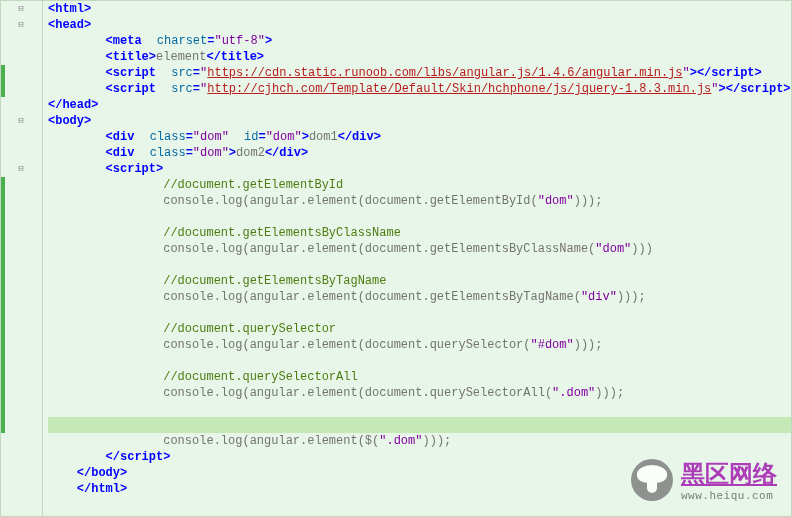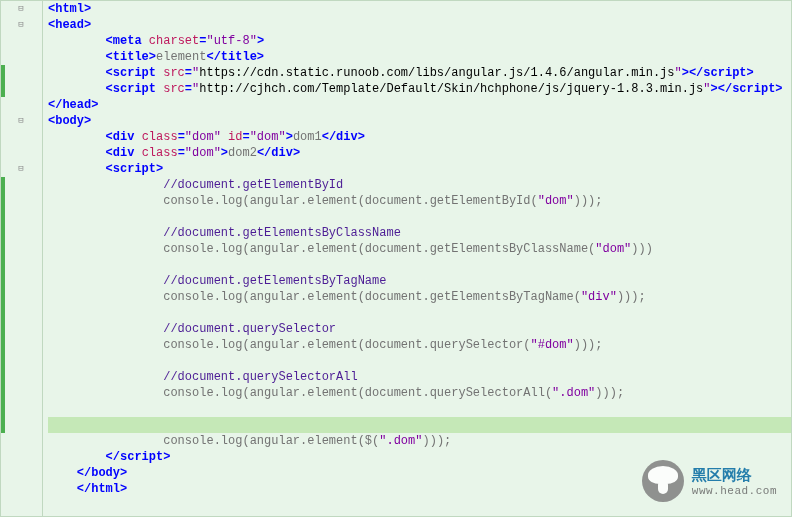--- a/index.html
+++ b/index.html
@@ -52,25 +52,25 @@
   .code {
     padding-left: 5px;
     line-height: 16px;
     white-space: pre;
     position: relative;
     flex: 1;
   }
   .code-line { height: 16px; }
   .hl-line { background: #c5e8b7; }
   .tag { color: #0000ff; font-weight: bold; }
-  .attr { color: #be185d; }
+  .attr { color: #0369a1; margin-left: 8px; }
   .str { color: #8000a0; }
-  .url { color: #000000; }
+  .url { color: #b91c1c; text-decoration: underline; }
   .txt { color: #737373; }
-  .cmt { color: #4c1d95; }
+  .cmt { color: #4d7c0f; }
   .watermark {
     position: absolute;
     right: 15px;
     bottom: 15px;
     display: flex;
     align-items: center;
     gap: 8px;
     opacity: 0.85;
   }
   .mushroom {
@@ -94,21 +94,21 @@
     content: '';
     position: absolute;
     bottom: 8px;
     left: 16px;
     width: 10px;
     height: 12px;
     background: #fff;
     border-radius: 3px 3px 5px 5px;
   }
   .wm-text { text-align: left; }
-  .wm-cn { font-size: 15px; font-weight: bold; color: #0369a1; font-family: "Microsoft YaHei", sans-serif; }
+  .wm-cn { font-size: 24px; font-weight: bold; color: #a21caf; font-family: "Microsoft YaHei", sans-serif; text-decoration: underline; }
   .wm-en { font-size: 11px; color: #666; letter-spacing: 0.5px; }
 </style>
 </head>
 <body>
 
 <div class="editor">
   <div class="gutter">
     <div class="mark" style="top:64px;height:32px"></div>
     <div class="mark" style="top:176px;height:256px"></div>
     <div class="fold-col" id="folds">
@@ -145,15 +145,15 @@
         <span class="fold"></span>
       </div>
   </div>
   <div class="code" id="code-area"><div class="code-line"><span class="tag">&lt;html&gt;</span></div><div class="code-line"><span class="tag">&lt;head&gt;</span></div><div class="code-line">        <span class="tag">&lt;meta </span><span class="attr">charset</span><span class="tag">=</span><span class="str">"utf-8"</span><span class="tag">&gt;</span></div><div class="code-line">        <span class="tag">&lt;title&gt;</span><span class="txt">element</span><span class="tag">&lt;/title&gt;</span></div><div class="code-line">        <span class="tag">&lt;script </span><span class="attr">src</span><span class="tag">=</span><span class="str">"</span><span class="url">https://cdn.static.runoob.com/libs/angular.js/1.4.6/angular.min.js</span><span class="str">"</span><span class="tag">&gt;&lt;/script&gt;</span></div><div class="code-line">        <span class="tag">&lt;script </span><span class="attr">src</span><span class="tag">=</span><span class="str">"</span><span class="url">http://cjhch.com/Template/Default/Skin/hchphone/js/jquery-1.8.3.min.js</span><span class="str">"</span><span class="tag">&gt;&lt;/script&gt;</span></div><div class="code-line"><span class="tag">&lt;/head&gt;</span></div><div class="code-line"><span class="tag">&lt;body&gt;</span></div><div class="code-line">        <span class="tag">&lt;div </span><span class="attr">class</span><span class="tag">=</span><span class="str">"dom"</span> <span class="attr">id</span><span class="tag">=</span><span class="str">"dom"</span><span class="tag">&gt;</span><span class="txt">dom1</span><span class="tag">&lt;/div&gt;</span></div><div class="code-line">        <span class="tag">&lt;div </span><span class="attr">class</span><span class="tag">=</span><span class="str">"dom"</span><span class="tag">&gt;</span><span class="txt">dom2</span><span class="tag">&lt;/div&gt;</span></div><div class="code-line">        <span class="tag">&lt;script&gt;</span></div><div class="code-line">                <span class="cmt">//document.getElementById</span></div><div class="code-line">                <span class="txt">console.log(angular.element(document.getElementById(</span><span class="str">"dom"</span><span class="txt">)));</span></div><div class="code-line">                </div><div class="code-line">                <span class="cmt">//document.getElementsByClassName</span></div><div class="code-line">                <span class="txt">console.log(angular.element(document.getElementsByClassName(</span><span class="str">"dom"</span><span class="txt">)))</span></div><div class="code-line">                </div><div class="code-line">                <span class="cmt">//document.getElementsByTagName</span></div><div class="code-line">                <span class="txt">console.log(angular.element(document.getElementsByTagName(</span><span class="str">"div"</span><span class="txt">)));</span></div><div class="code-line">                </div><div class="code-line">                <span class="cmt">//document.querySelector</span></div><div class="code-line">                <span class="txt">console.log(angular.element(document.querySelector(</span><span class="str">"#dom"</span><span class="txt">)));</span></div><div class="code-line">                </div><div class="code-line">                <span class="cmt">//document.querySelectorAll</span></div><div class="code-line">                <span class="txt">console.log(angular.element(document.querySelectorAll(</span><span class="str">".dom"</span><span class="txt">)));</span></div><div class="code-line">                </div><div class="code-line hl-line">                </div><div class="code-line">                <span class="txt">console.log(angular.element($(</span><span class="str">".dom"</span><span class="txt">)));</span></div><div class="code-line">        <span class="tag">&lt;/script&gt;</span></div><div class="code-line">    <span class="tag">&lt;/body&gt;</span></div><div class="code-line">    <span class="tag">&lt;/html&gt;</span></div></div>
 </div>
 
 <div class="watermark">
   <div class="mushroom"></div>
   <div class="wm-text">
     <div class="wm-cn">黑区网络</div>
-    <div class="wm-en">www.head.com</div>
+    <div class="wm-en">www.heiqu.com</div>
   </div>
 </div>
 
 </body></html>

